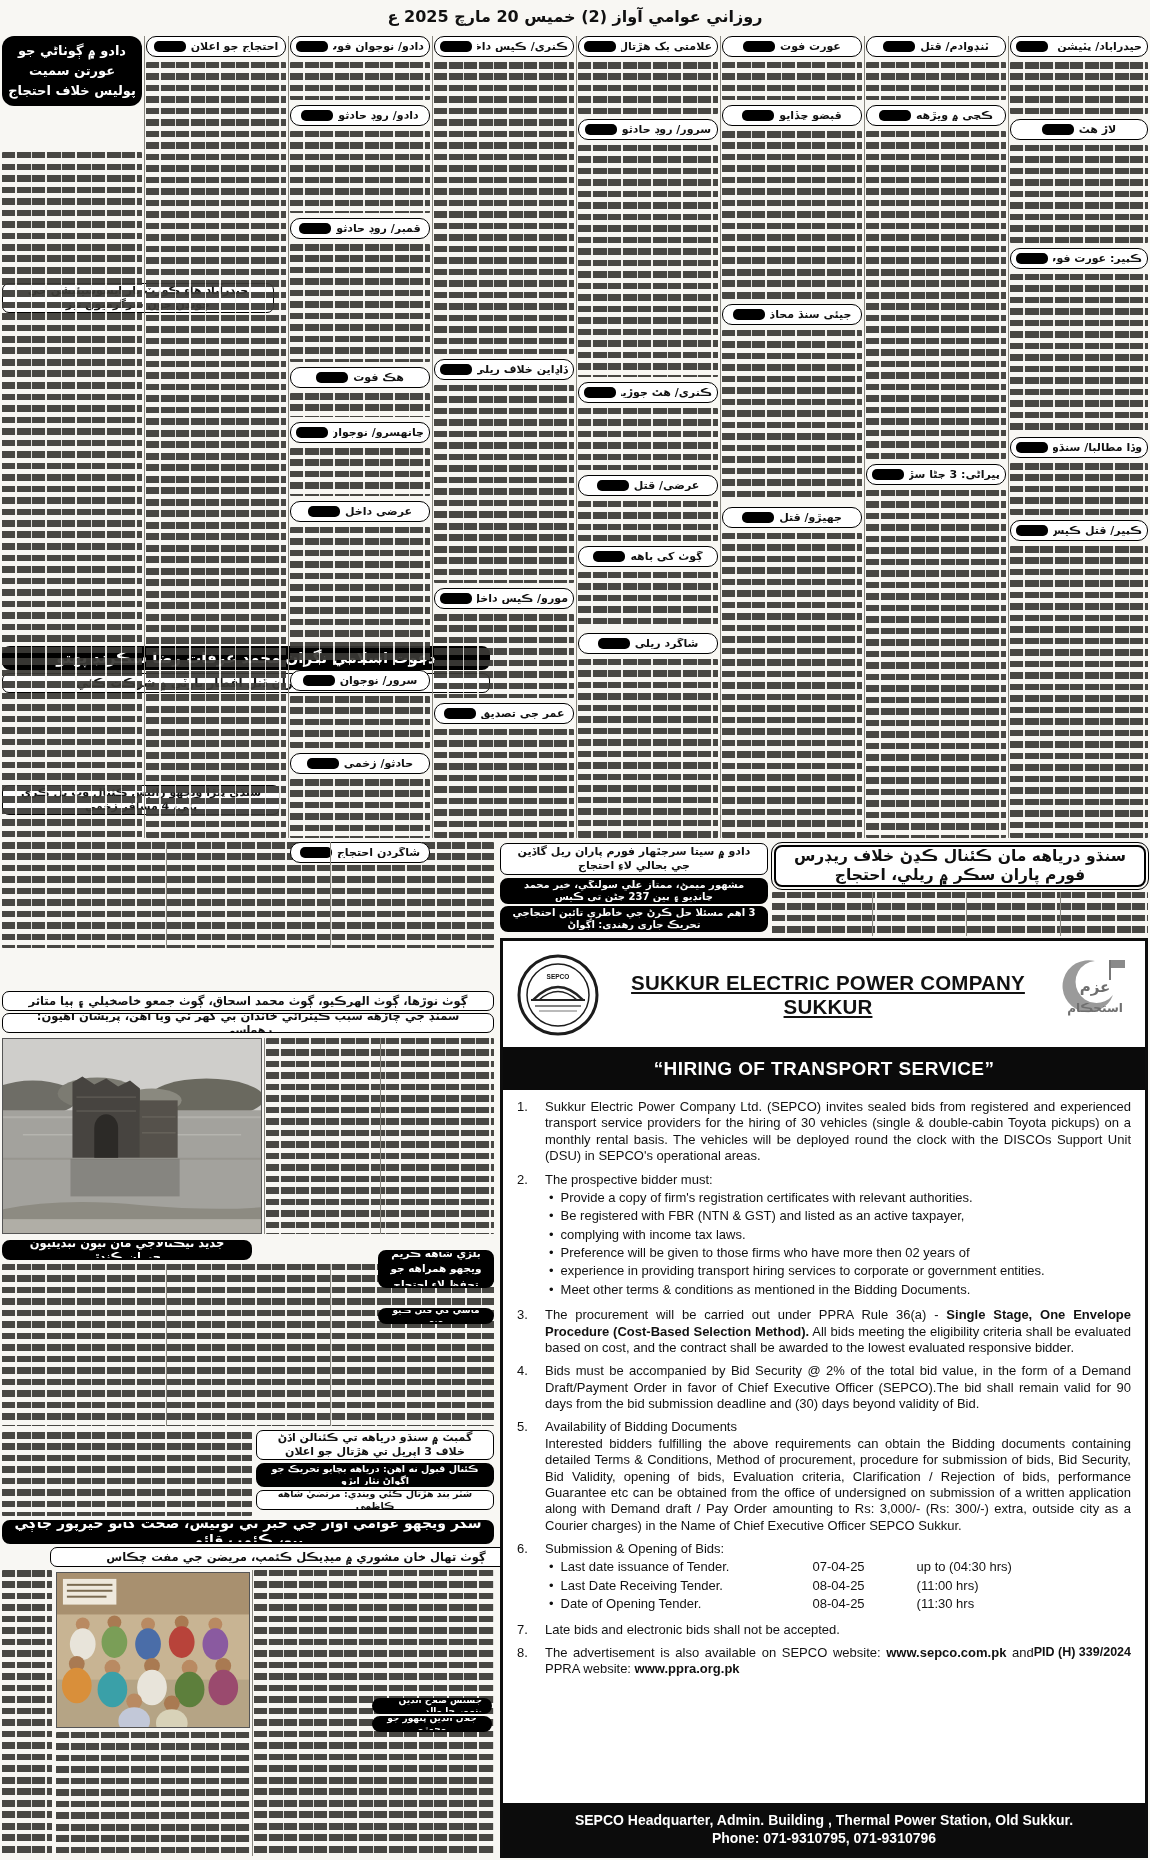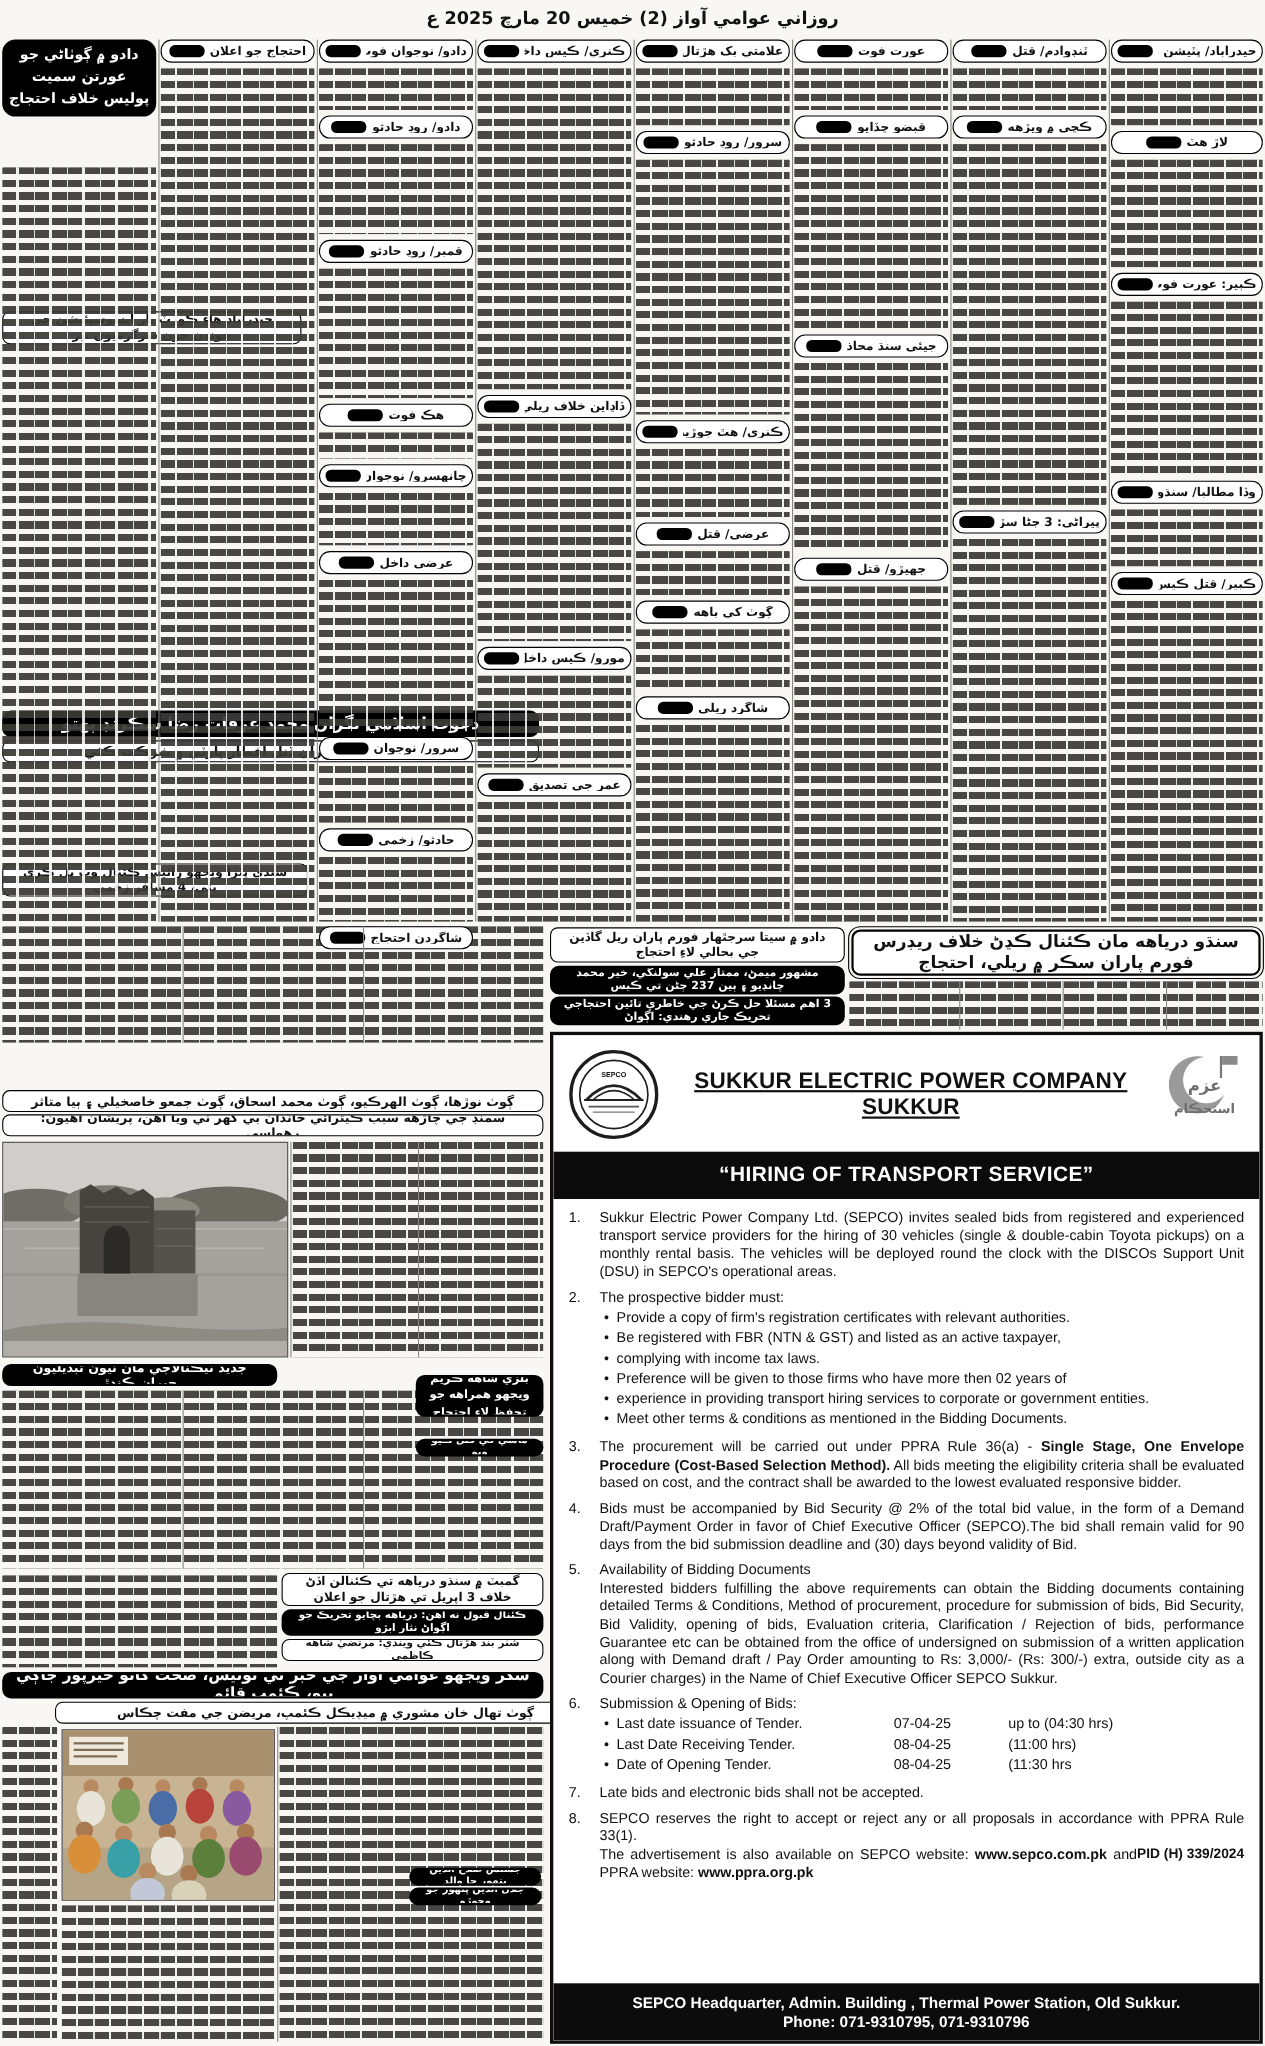--- a/index.html
+++ b/index.html
@@ -159,21 +159,21 @@
           <ellipse cx="78" cy="150" rx="16" ry="14" fill="#c2c8d8"></ellipse>
         <circle cx="116" cy="132" r="8" fill="#a97a52"></circle>
           <ellipse cx="116" cy="152" rx="16" ry="14" fill="#d8d2b8"></ellipse>
       </g>
     </svg>
   </div>
   <div class="tx abs" style="left:2px;top:1570px;width:50px;height:286px;"></div>
   <div class="tx abs" style="left:254px;top:1570px;width:240px;height:284px;"></div>
   <div class="tx abs" style="left:56px;top:1732px;width:194px;height:124px;"></div>
 
-  <div class="bn blk" style="left:372px;top:1698px;width:120px;height:16px;font-size:9px;">جسٽس صلاح الدين پنهور جا والد</div>
+  <div class="bn blk" style="left:372px;top:1698px;width:120px;height:16px;font-size:9px;text-align:right;">جسٽس صلاح الدين پنهور جا والد</div>
   <div class="bn blk" style="left:372px;top:1716px;width:120px;height:16px;font-size:9px;">جلال الدين پنهور جو وڇوڙو</div>
 
   <div class="bn thin" style="left:500px;top:843px;width:268px;height:32px;font-size:11px;">دادو ۾ سيتا سرجٿهار فورم پاران ريل گاڏين جي بحالي لاءِ احتجاج</div>
   <div class="bn blk" style="left:500px;top:878px;width:268px;height:26px;font-size:10px;">مشهور ميمڻ، ممتاز علي سولنگي، خير محمد چانڊيو ۽ ٻين 237 ڄڻن تي ڪيس</div>
   <div class="bn blk" style="left:500px;top:906px;width:268px;height:26px;font-size:10px;">3 اهم مسئلا حل ڪرڻ جي خاطري تائين احتجاجي تحريڪ جاري رهندي: اڳواڻ</div>
   <div class="bn dbl" style="left:774px;top:845px;width:372px;height:42px;font-size:15.5px;">سنڌو درياهه مان ڪئنال ڪڍڻ خلاف ريڊرس فورم پاران سڪر ۾ ريلي، احتجاج</div>
   <div class="tx abs" style="left:772px;top:892px;width:376px;height:44px;"></div>
 
   <div id="ad">
     <div class="adhead">
@@ -263,21 +263,20 @@
             </span>
         </span>
       </div>
       <div class="item">
         <span class="inum">7.</span>
         <span class="ibody">Late bids and electronic bids shall not be accepted.</span>
       </div>
       <div class="item">
         <span class="inum">8.</span>
         <span class="ibody">
-          <span style="display:block;">SEPCO reserves the right to accept or reject any or all proposals in accordance with PPRA Rule 33(1).</span>
           <span style="display:block;">
             <span class="pid">PID (H) 339/2024</span>
             <span>The advertisement is also available on SEPCO website: </span><span class="lnk">www.sepco.com.pk</span><span> and PPRA website:    </span><span class="lnk">www.ppra.org.pk</span>
           </span>
         </span>
       </div>
     </div>
 
     <div class="adfoot">
       <div class="f2">SEPCO Headquarter, Admin. Building , Thermal Power Station, Old Sukkur.</div>

